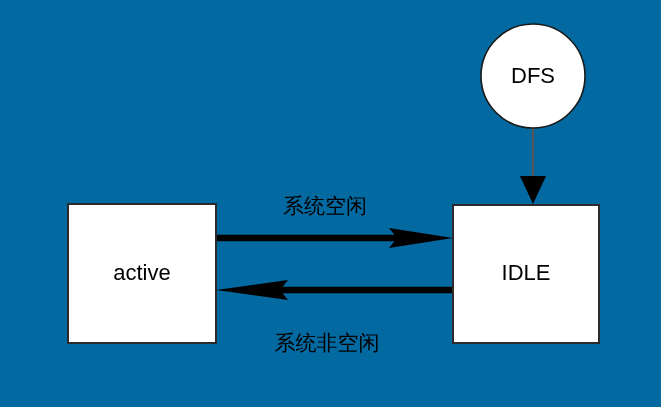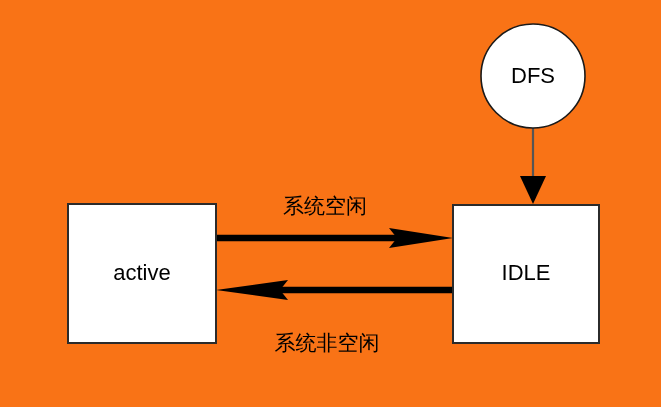--- a/index.html
+++ b/index.html
@@ -7,21 +7,21 @@
     padding: 0;
     background: #ffffff;
   }
   body {
     font-family: "Liberation Sans", "DejaVu Sans", sans-serif;
   }
   #canvas {
     position: relative;
     width: 661px;
     height: 407px;
-    background: #f97316;
+    background: #0369a1;
     overflow: hidden;
   }
   #diagram-svg {
     position: absolute;
     left: 0;
     top: 0;
     width: 661px;
     height: 407px;
   }
   .node-box {

